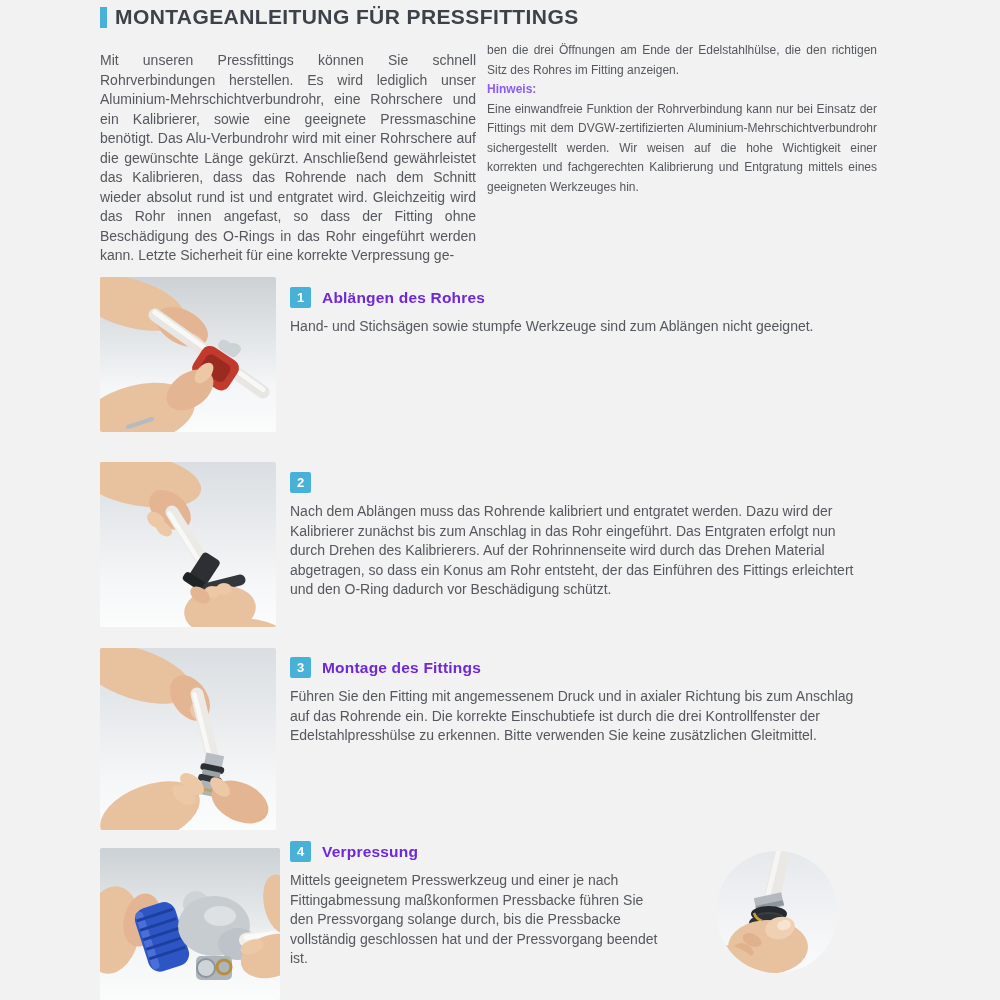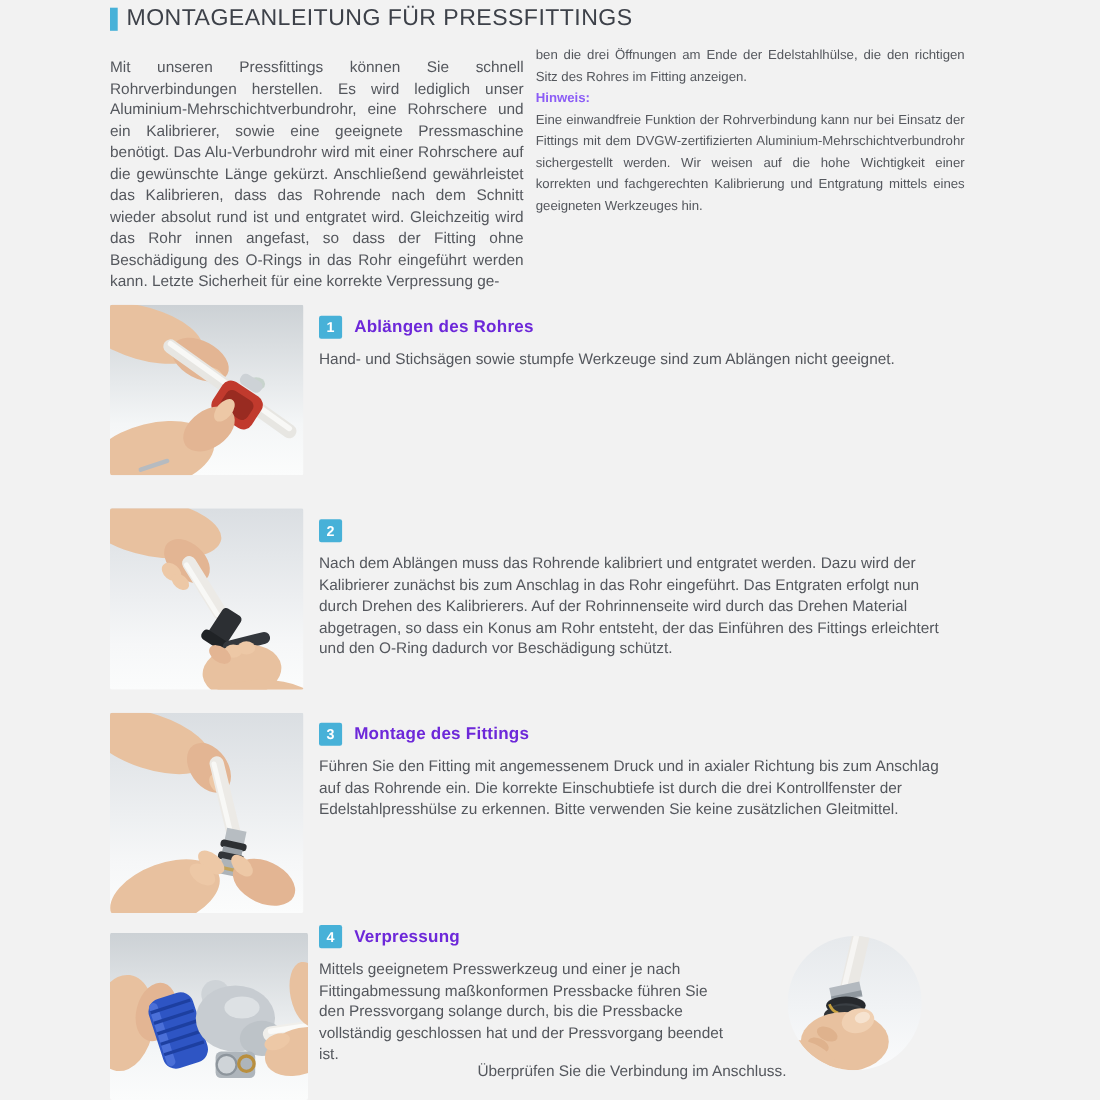--- a/index.html
+++ b/index.html
@@ -7,21 +7,21 @@
     width:1000px;height:1000px;background:#f2f2f2;overflow:hidden;
     font-family:"Liberation Sans","DejaVu Sans",sans-serif;
     color:#54575d;
   }
   .page{position:relative;width:1000px;height:1000px;overflow:hidden;}
 
   
   .title-row{position:absolute;left:100px;top:5px;display:flex;align-items:center;}
   .accent-bar{width:7px;height:21px;background:#47b1d8;margin-right:8px;}
   h1.page-title{
-    margin:0;font-size:21px;font-weight:normal;color:#3d4149;
+    margin:0;font-size:21px;font-weight:bold;color:#3d4149;
     letter-spacing:0.4px;white-space:nowrap;
   }
 
   
   .intro-left{
     position:absolute;left:100px;top:51px;width:376px;
     font-size:14px;line-height:19.5px;text-align:justify;margin:0;
   }
   .intro-right{position:absolute;left:487px;top:41px;width:390px;}
   .intro-right p{margin:0;font-size:12px;line-height:19.5px;text-align:justify;}
@@ -262,15 +262,14 @@
       <path d="M38 62 q2 6 8 8" stroke="#c8a23f" stroke-width="2.5" fill="none"></path>
       <ellipse cx="52" cy="96" rx="40" ry="27" fill="#e8c19f"></ellipse>
       <ellipse cx="64" cy="77" rx="15" ry="11" fill="#f0d0b2" transform="rotate(-15 64 77)"></ellipse>
       <ellipse cx="68" cy="74" rx="7" ry="5" fill="#f6e3d0" transform="rotate(-15 68 74)"></ellipse>
       <ellipse cx="36" cy="89" rx="10" ry="6" fill="#dfb28d" transform="rotate(25 36 89)"></ellipse>
       <ellipse cx="28" cy="99" rx="10" ry="6" fill="#dfb28d" transform="rotate(25 28 99)"></ellipse>
       <ellipse cx="20" cy="116" rx="30" ry="18" fill="#e8c19f" transform="rotate(30 20 116)"></ellipse>
     </svg>
   </div>
 
-  <p class="closing">Überprüfen Sie die Verbindung im Anschluss.</p>
 
 </div>
 
 </body></html>

